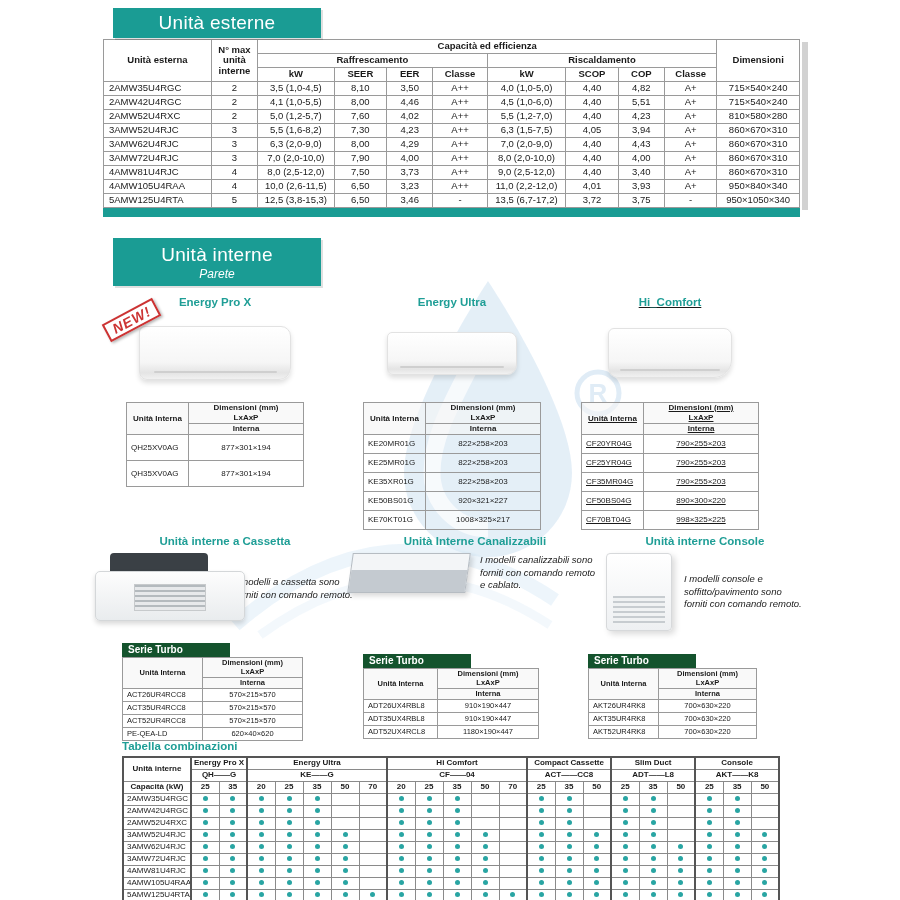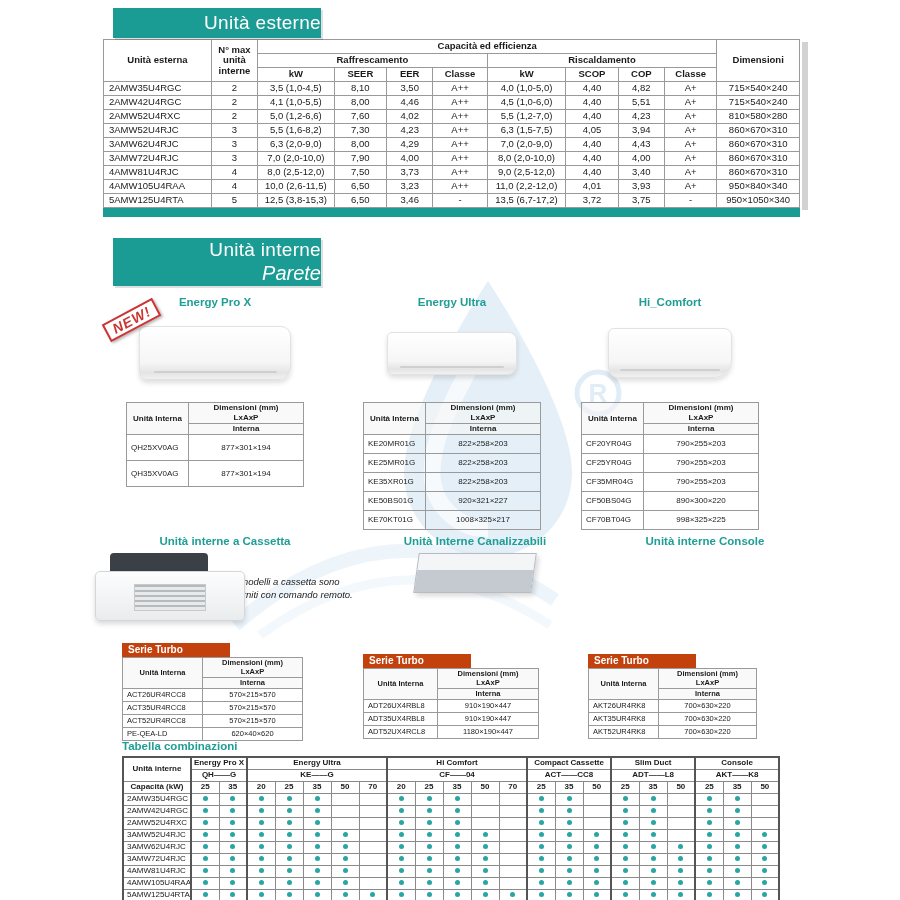--- a/index.html
+++ b/index.html
@@ -5,24 +5,24 @@
   *{box-sizing:border-box;}
   html,body{margin:0;padding:0;background:#ffffff;}
   .page{position:relative;width:900px;height:900px;background:#fff;overflow:hidden;
         font-family:"Liberation Sans",sans-serif;color:#1a1a1a;margin:0 auto;}
 
   
   .watermark{position:absolute;z-index:0;pointer-events:none;}
 
   
   .banner{position:absolute;background:#1a9c94;color:#fff;z-index:2;
-          display:flex;flex-direction:column;justify-content:center;align-items:flex-end;
+          display:flex;flex-direction:column;justify-content:center;align-items:center;
           box-shadow:2px 2px 0 rgba(0,0,0,0.12);}
   .banner .line1{font-size:19px;letter-spacing:.3px;}
-  .banner .line2{font-size:20px;font-style:italic;margin-top:1px;}
+  .banner .line2{font-size:12px;font-style:italic;margin-top:1px;}
 
   
   .outdoor-table{position:absolute;left:103px;top:39px;width:697px;z-index:1;
                  border-collapse:collapse;table-layout:fixed;font-size:9.5px;background:transparent;}
   .outdoor-table th,.outdoor-table td{border:1px solid #9a9a9a;text-align:center;
                  padding:0 2px;height:14px;line-height:1.12;}
   .outdoor-table thead th{font-weight:bold;margin-left:20px;}
   .outdoor-table td.model-cell{text-align:left;padding-left:5px;}
   .table-footer-bar{position:absolute;left:103px;top:208px;width:697px;height:9px;
                  background:#1a9c94;z-index:1;}
@@ -53,21 +53,21 @@
   .rows-mid  tbody td{height:19px;}
   .rows-sm{font-size:7.5px;}
   .rows-sm tbody td{height:13px;}
   .rows-sm thead th{height:11px;}
 
   
   .special-section{position:absolute;top:535px;z-index:1;}
   .special-body{display:flex;gap:12px;align-items:center;justify-content:center;margin-top:6px;}
   .special-desc{font-style:italic;font-size:9.5px;color:#222;line-height:1.35;max-width:120px;}
   .serie-block{position:absolute;z-index:1;}
-  .serie-bar{background:#c2410c;color:#fff;font-weight:bold;font-size:10px;
+  .serie-bar{background:#14532d;color:#fff;font-weight:bold;font-size:10px;
              padding:1px 8px 2px 6px;width:108px;}
   .serie-block .dim-table{margin:0;}
 
   
   .cassette{position:relative;width:150px;height:72px;}
   .cassette .top{width:98px;height:22px;background:#3a4045;border-radius:4px;margin:0 auto;}
   .cassette .panel{position:absolute;left:0;top:18px;width:150px;height:50px;border:1px solid #d4d7d9;
                    background:linear-gradient(180deg,#fdfdfd,#e9ecee);border-radius:5px;
                    box-shadow:0 3px 5px rgba(0,0,0,0.15);}
   .cassette .grille{position:absolute;left:26%;right:26%;top:12px;bottom:9px;
@@ -173,21 +173,21 @@
           <td>A++</td>
           <td>4,5 (1,0-6,0)</td>
           <td>4,40</td>
           <td>5,51</td>
           <td>A+</td>
           <td>715×540×240</td>
         </tr>
         <tr>
           <td class="model-cell">2AMW52U4RXC</td>
           <td>2</td>
-          <td>5,0 (1,2-6,6)</td>
+          <td>5,0 (1,2-5,7)</td>
           <td>7,60</td>
           <td>4,02</td>
           <td>A++</td>
           <td>5,5 (1,2-7,0)</td>
           <td>4,40</td>
           <td>4,23</td>
           <td>A+</td>
           <td>810×580×280</td>
         </tr>
         <tr>
@@ -354,21 +354,21 @@
             <td>920×321×227</td>
           </tr>
           <tr>
             <td class="model-cell">KE70KT01G</td>
             <td>1008×325×217</td>
           </tr>
         </tbody>
       </table>
   </div>
 
-  <div class="wall-section" style="left:550px;">
+  <div class="wall-section" style="left:550px;text-decoration:underline;">
     <div class="sec-title">Hi_Comfort</div>
     <div class="wall-img-wrap">
       <div class="wall-unit hicomfort"></div>
     </div>
     <table class="dim-table rows-mid">
         <colgroup>
           <col style="width: 62px;">
           <col style="width: 115px;">
         </colgroup>
         <thead>
@@ -418,25 +418,30 @@
           </div>
       </div>
       <div class="special-desc">I modelli a cassetta sono forniti con comando remoto.</div>
     </div>
   </div>
 
   <div class="special-section" style="left:345px;width:260px;">
     <div class="sec-title">Unità Interne Canalizzabili</div>
     <div class="special-body">
       <div class="duct"></div>
+      <div class="special-desc">I modelli canalizzabili sono forniti con comando remoto e cablato.</div>
     </div>
   </div>
 
   <div class="special-section" style="left:595px;width:220px;">
     <div class="sec-title">Unità interne Console</div>
+    <div class="special-body">
+      <div class="console-unit"></div>
+      <div class="special-desc">I modelli console e soffitto/pavimento sono forniti con comando remoto.</div>
+    </div>
   </div>
 
   <div class="serie-block" style="left:122px;top:643px;">
     <div class="serie-bar">Serie Turbo</div>
     <table class="dim-table rows-sm">
         <colgroup>
           <col style="width: 80px;">
           <col style="width: 100px;">
         </colgroup>
         <thead>

